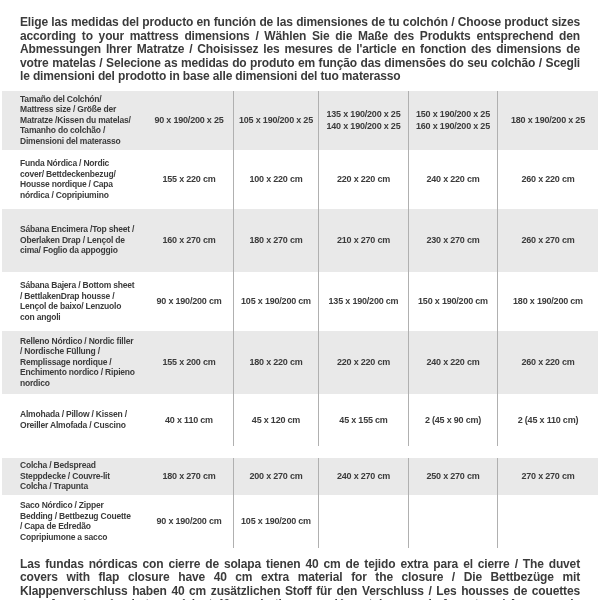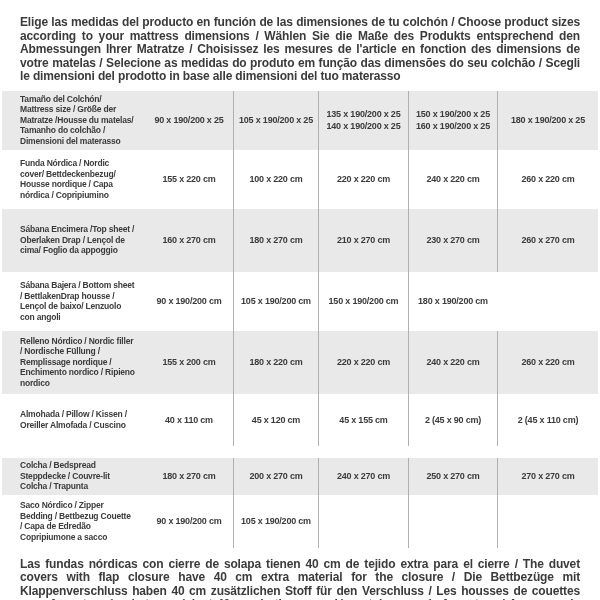--- a/index.html
+++ b/index.html
@@ -59,21 +59,21 @@
     border-left:1px solid #b0b0b0;
   }
 </style>
 </head>
 <body>
 
 <div class="note top-note">Elige las medidas del producto en función de las dimensiones de tu colchón / Choose product sizes according to your mattress dimensions / Wählen Sie die Maße des Produkts entsprechend den Abmessungen Ihrer Matratze / Choisissez les mesures de l'article en fonction des dimensions de votre matelas / Selecione as medidas do produto em função das dimensões do seu colchão / Scegli le dimensioni del prodotto in base alle dimensioni del tuo materasso</div>
 
 <div class="size-table">
     <div class="row">
-      <div class="cell label">Tamaño del Colchón/ Mattress size / Größe der Matratze /Housse du matelas/ Tamanho do colchão / Dimensioni del materasso</div>
+      <div class="cell label">Tamaño del Colchón/ Mattress size / Größe der Matratze /Kissen du matelas/ Tamanho do colchão / Dimensioni del materasso</div>
       <div class="cell val">90 x 190/200 x 25</div>
       <div class="cell val">105 x 190/200 x 25</div>
       <div class="cell val">135 x 190/200 x 25
 140 x 190/200 x 25</div>
       <div class="cell val">150 x 190/200 x 25
 160 x 190/200 x 25</div>
       <div class="cell val">180 x 190/200 x 25</div>
     </div>
     <div class="row">
       <div class="cell label">Funda Nórdica /  Nordic cover/ Bettdeckenbezug/ Housse nordique  / Capa nórdica / Copripiumino</div>
@@ -88,20 +88,21 @@
       <div class="cell val">160 x 270 cm</div>
       <div class="cell val">180 x 270 cm</div>
       <div class="cell val">210 x 270 cm</div>
       <div class="cell val">230 x 270 cm</div>
       <div class="cell val">260 x 270 cm</div>
     </div>
     <div class="row">
       <div class="cell label">Sábana Bajera / Bottom sheet / BettlakenDrap housse / Lençol de baixo/ Lenzuolo con angoli</div>
       <div class="cell val">90 x 190/200 cm</div>
       <div class="cell val">105 x 190/200 cm</div>
+      <div class="cell val">135 x 190/200 cm</div>
       <div class="cell val">150 x 190/200 cm</div>
       <div class="cell val">180 x 190/200 cm</div>
     </div>
     <div class="row">
       <div class="cell label">Relleno Nórdico / Nordic filler / Nordische Füllung / Remplissage nordique / Enchimento nordico / Ripieno nordico</div>
       <div class="cell val">155 x 200 cm</div>
       <div class="cell val">180 x 220 cm</div>
       <div class="cell val">220 x 220 cm</div>
       <div class="cell val">240 x 220 cm</div>
       <div class="cell val">260 x 220 cm</div>

